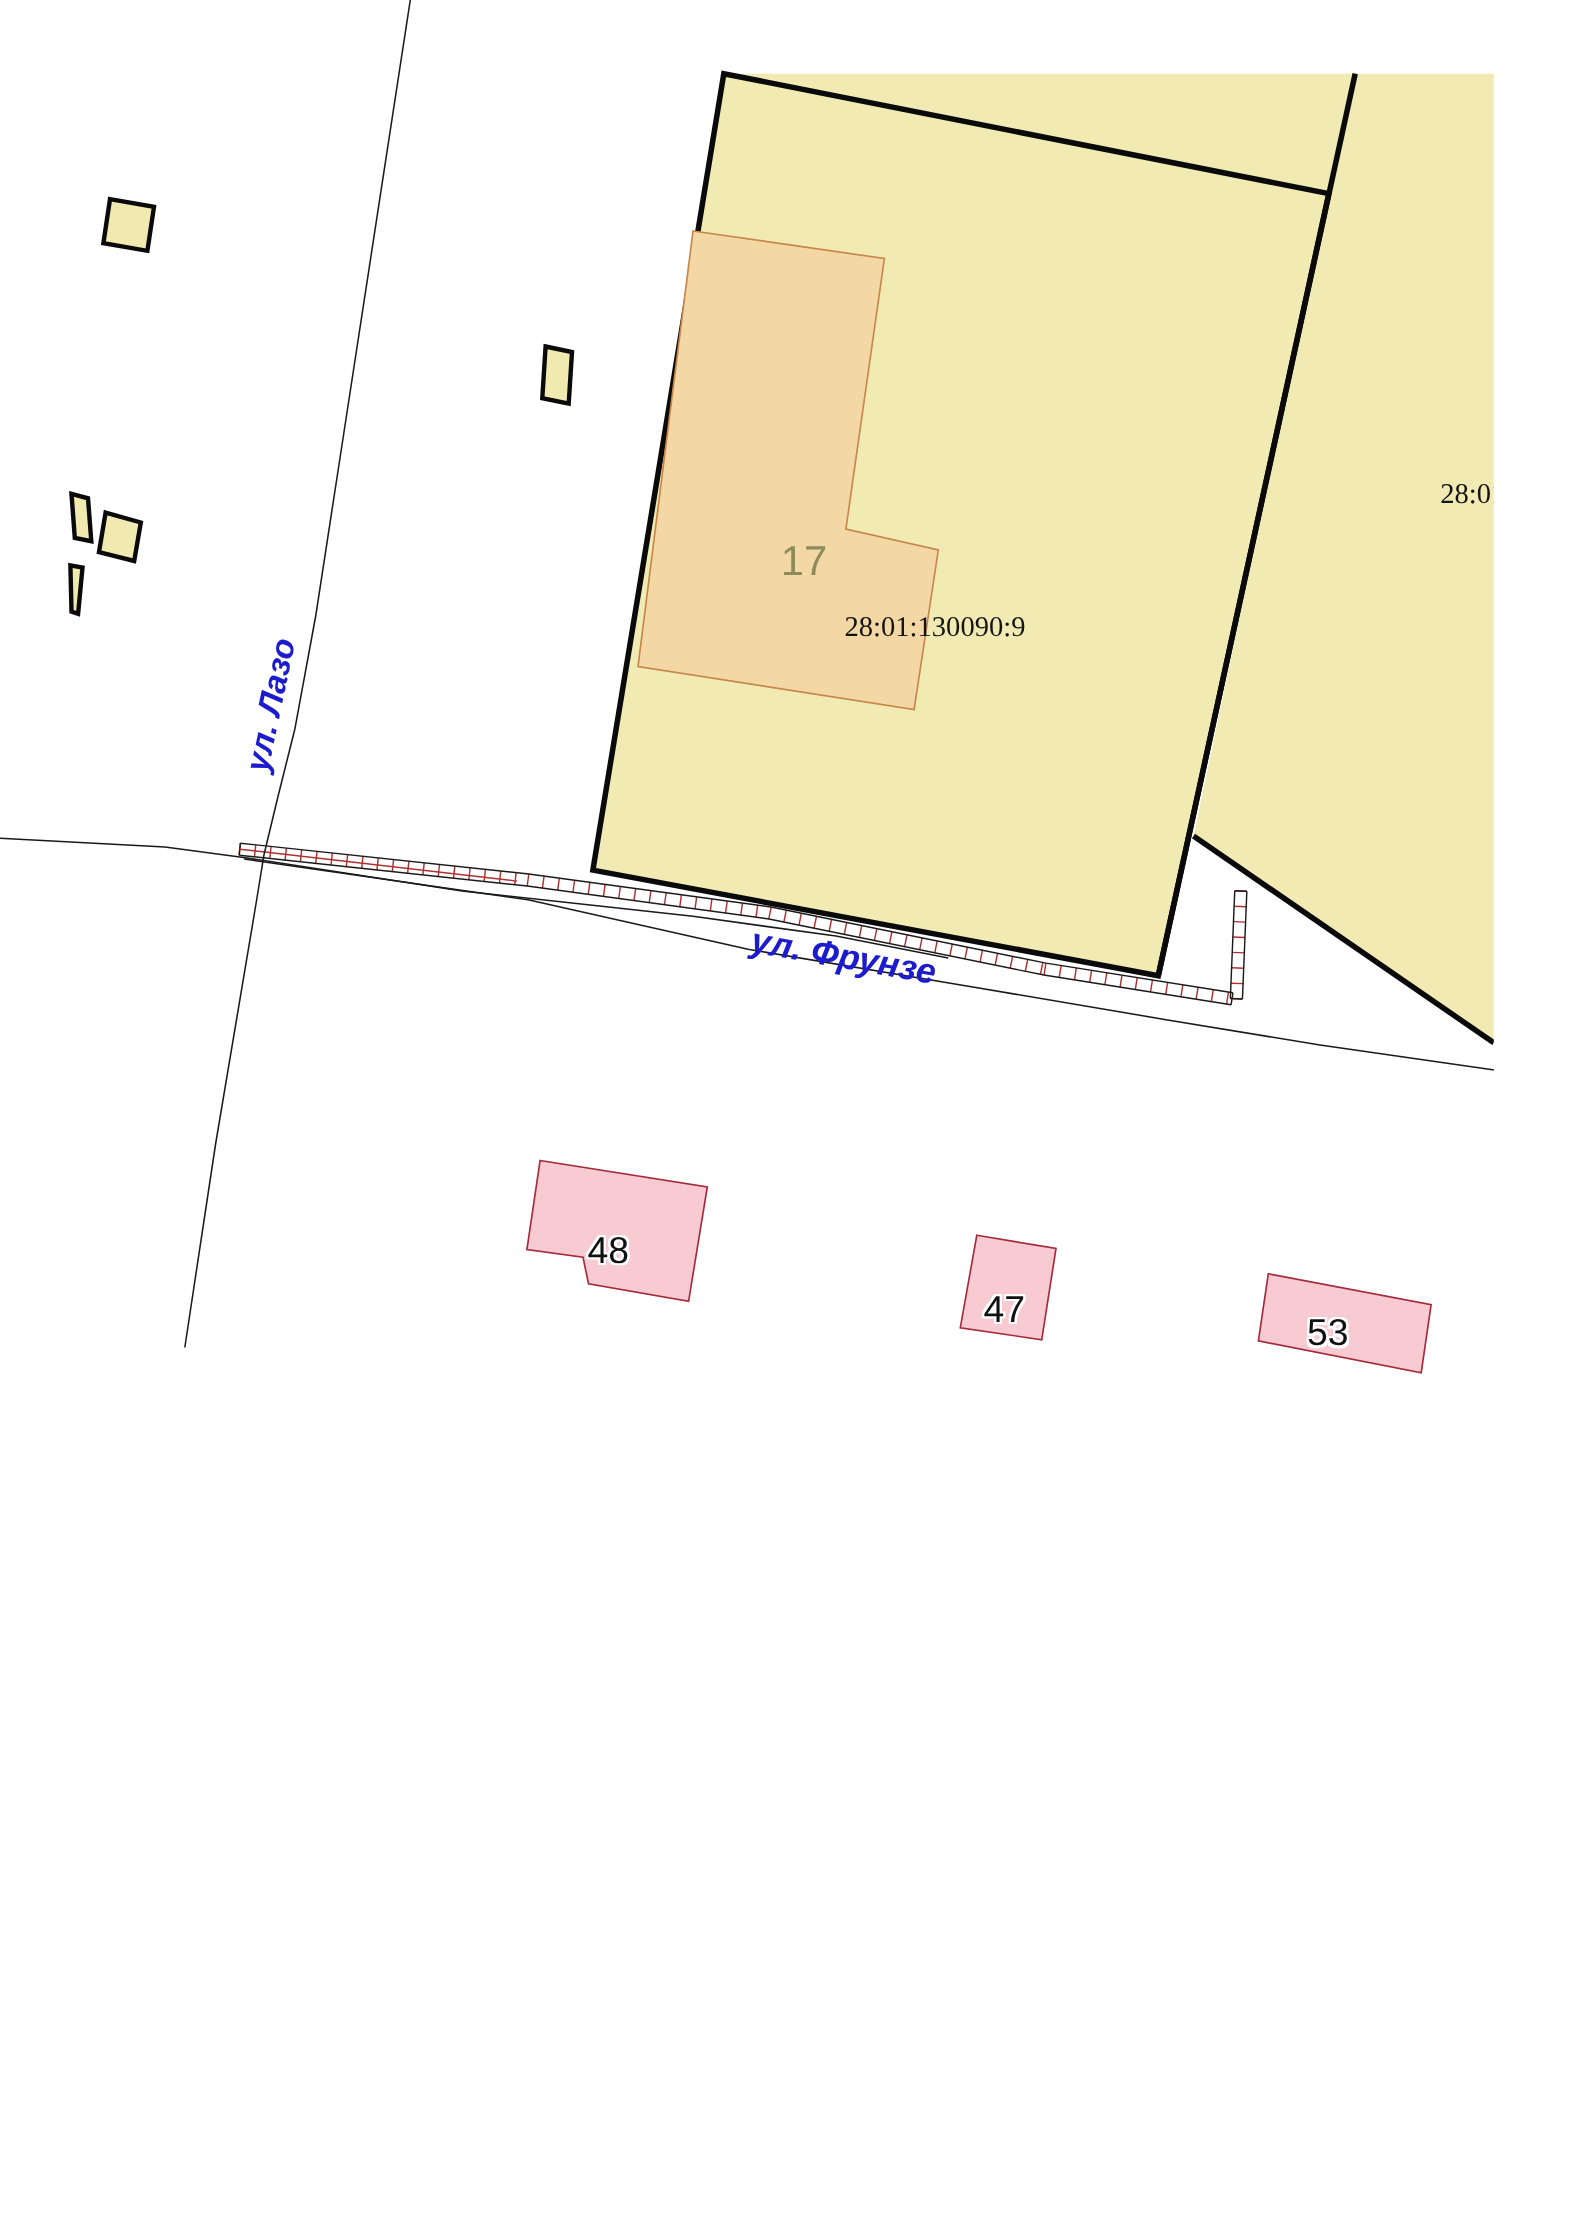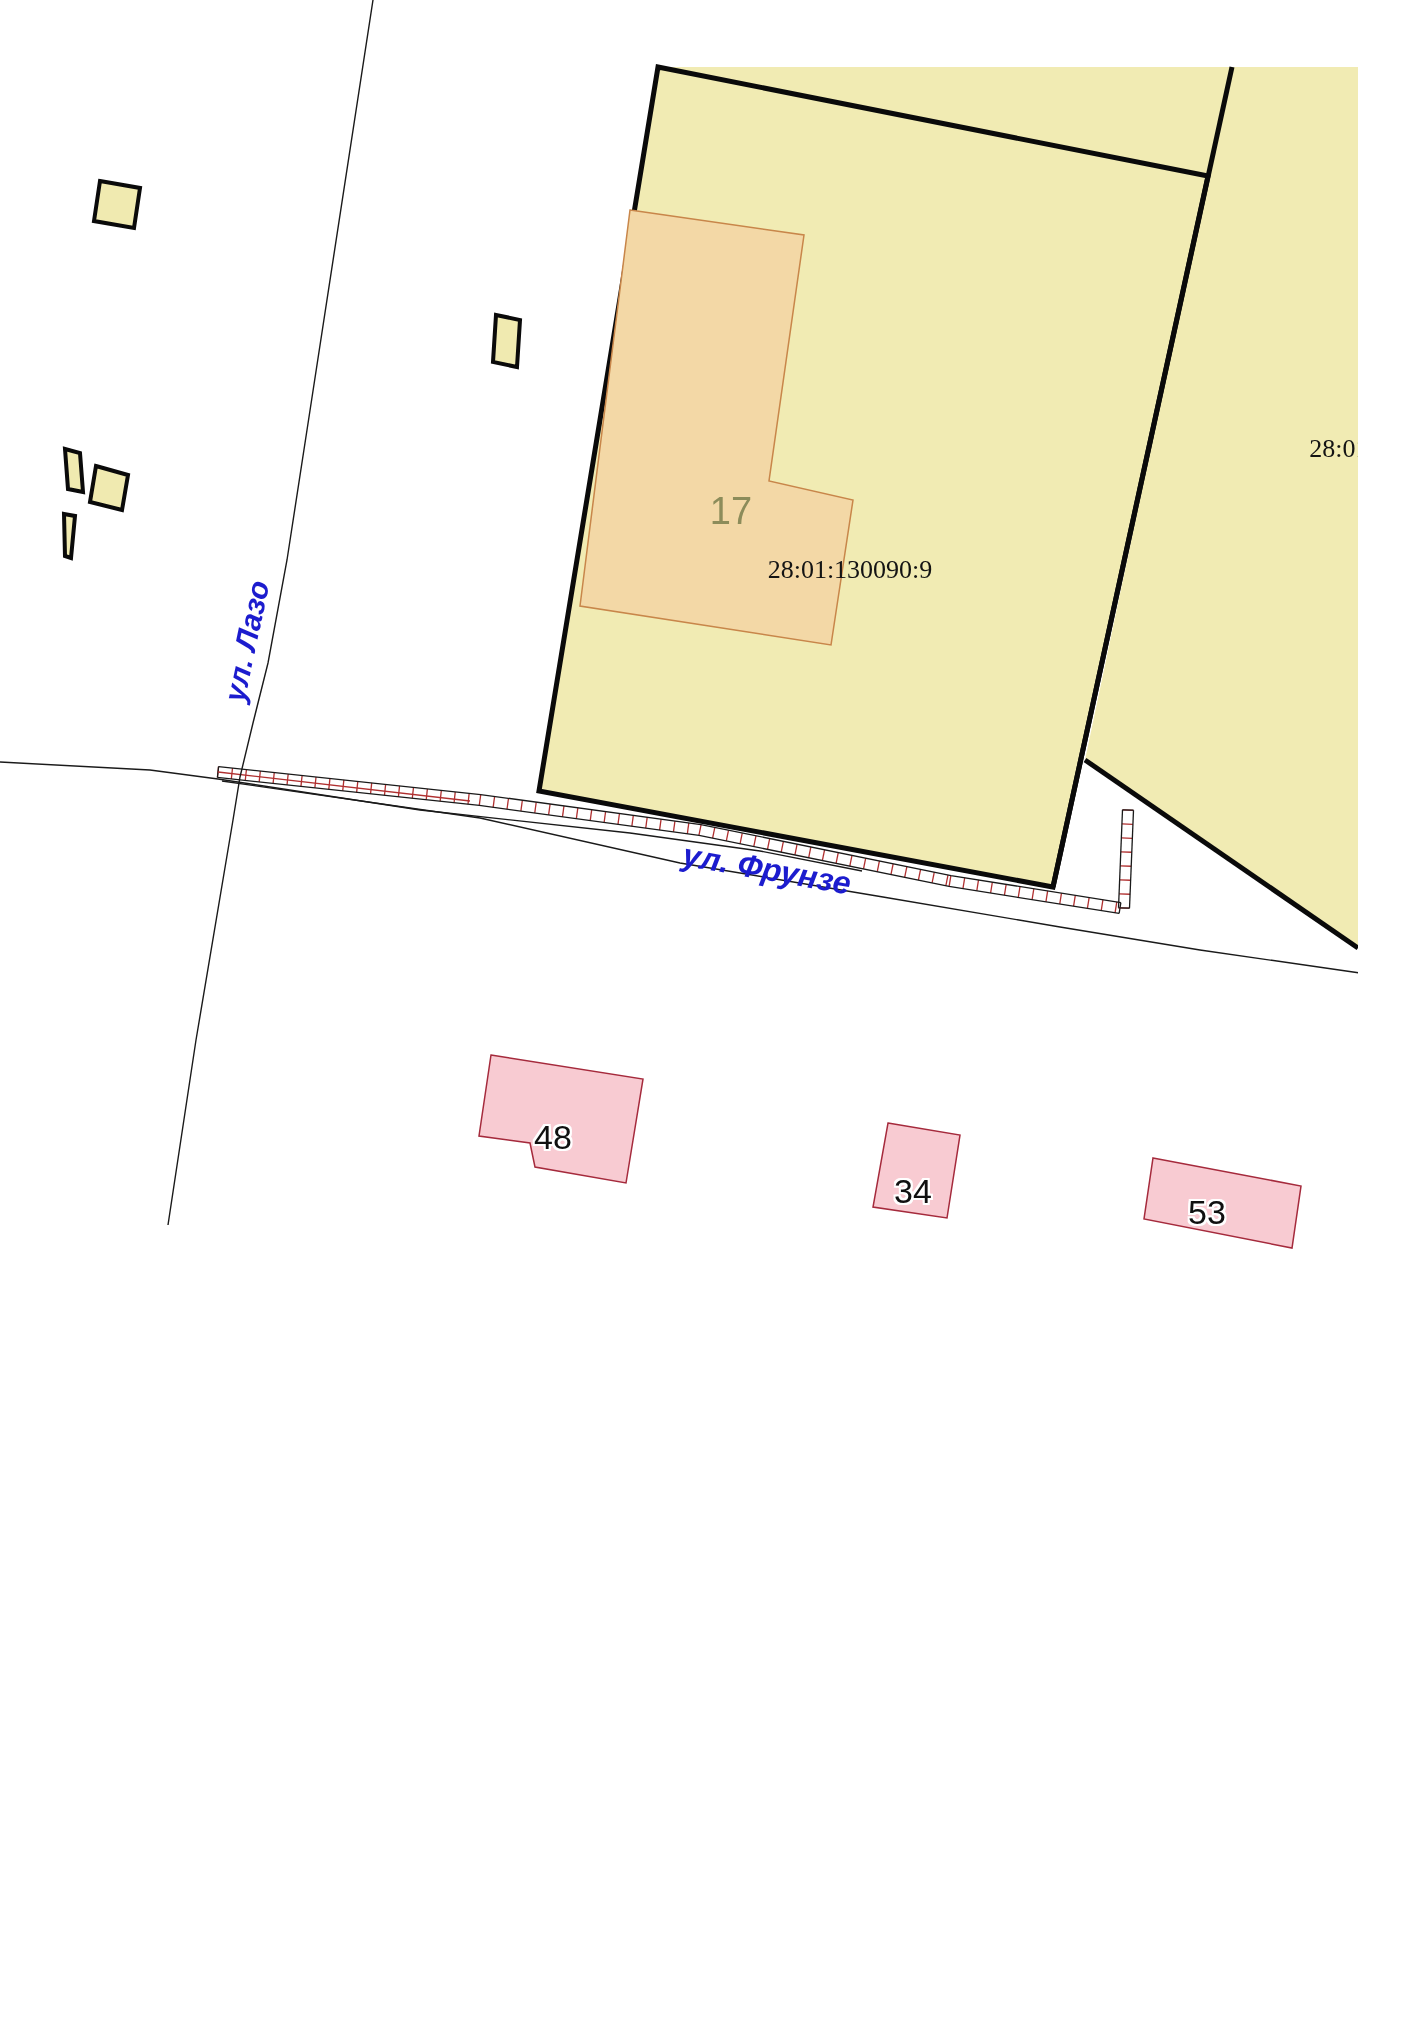--- a/index.html
+++ b/index.html
@@ -138,17 +138,17 @@
       <polyline points="0,762 150,770 218,779 420,810 630,833 760,851 862,871" fill="none" stroke="#1a1a1a" stroke-width="1.4"></polyline>
       <polyline points="222,781 480,818 680,863 883,897 1060,927 1200,950 1360,973" fill="none" stroke="#1a1a1a" stroke-width="1.4"></polyline>
     </svg>
 
   <div class="map-label" style="left: 731px; top: 511px; font-size: 38px; color: rgb(140, 140, 90); --r: 0deg; font-family: &quot;Liberation Sans&quot;, sans-serif; font-weight: 400; font-style: normal;">17</div>
   <div class="map-label" style="left: 850px; top: 570px; font-size: 26px; color: rgb(20, 20, 20); --r: 0deg; font-family: &quot;Liberation Serif&quot;, serif; font-weight: 400; font-style: normal;">28:01:130090:9</div>
   <div class="map-label" style="left: 1349px; top: 449px; font-size: 26px; color: rgb(20, 20, 20); --r: 0deg; font-family: &quot;Liberation Serif&quot;, serif; font-weight: 400; font-style: normal;">28:01:1</div>
   <div class="map-label" style="left: 247px; top: 641px; font-size: 30px; color: rgb(28, 28, 206); --r: -78deg; font-family: &quot;Liberation Sans&quot;, sans-serif; font-weight: 700; font-style: italic;">ул. Лазо</div>
   <div class="map-label" style="left: 767px; top: 869px; font-size: 32px; color: rgb(28, 28, 206); --r: 10deg; font-family: &quot;Liberation Sans&quot;, sans-serif; font-weight: 700; font-style: italic;">ул. Фрунзе</div>
   <div class="map-label halo" style="left: 553px; top: 1137px; font-size: 34px; color: rgb(16, 16, 16); --r: 0deg; font-family: &quot;Liberation Sans&quot;, sans-serif; font-weight: 400; font-style: normal;">48</div>
-  <div class="map-label halo" style="left: 913px; top: 1191px; font-size: 34px; color: rgb(16, 16, 16); --r: 0deg; font-family: &quot;Liberation Sans&quot;, sans-serif; font-weight: 400; font-style: normal;">34</div>
+  <div class="map-label halo" style="left: 913px; top: 1191px; font-size: 34px; color: rgb(16, 16, 16); --r: 0deg; font-family: &quot;Liberation Sans&quot;, sans-serif; font-weight: 400; font-style: normal;">47</div>
   <div class="map-label halo" style="left: 1207px; top: 1212px; font-size: 34px; color: rgb(16, 16, 16); --r: 0deg; font-family: &quot;Liberation Sans&quot;, sans-serif; font-weight: 400; font-style: normal;">53</div>
 
   <div id="right-clip" style="left: 1358px;"></div>
 </div>
 
 </body></html>

